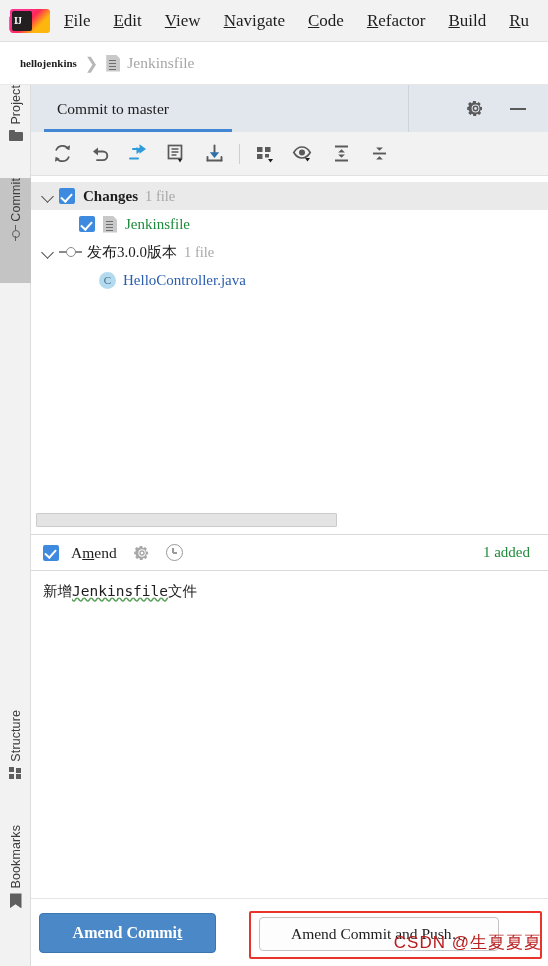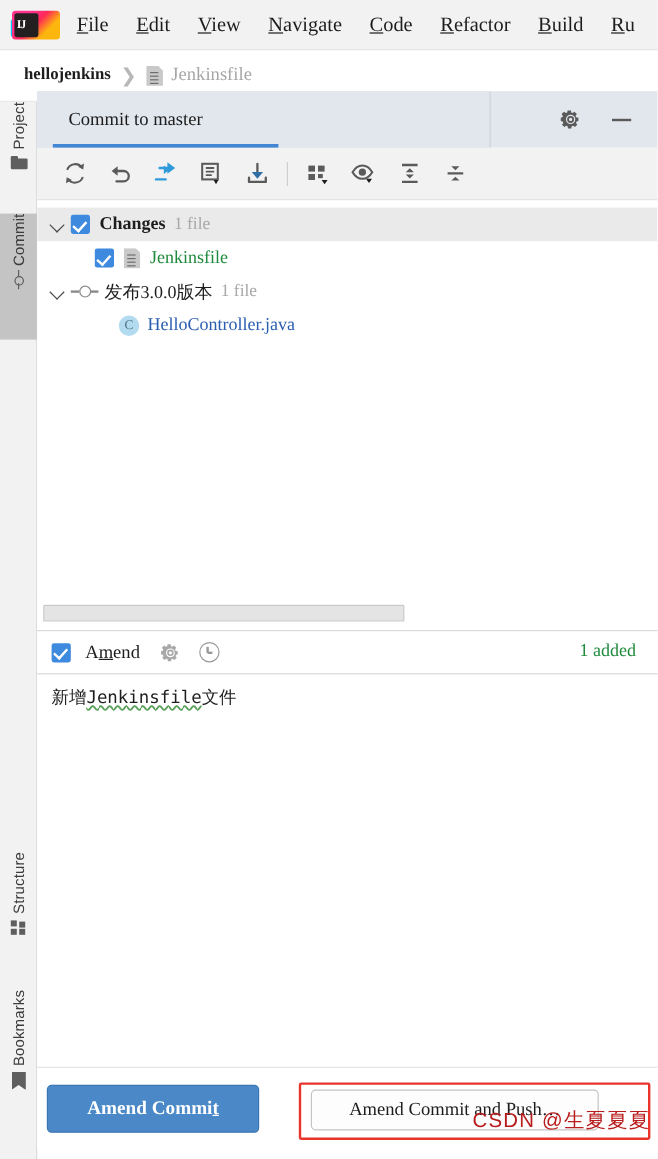--- a/index.html
+++ b/index.html
@@ -52,21 +52,21 @@
   .menu-item .mn { text-decoration: underline; }
 
   
   .breadcrumb-bar {
     position: absolute; left: 0; top: 42px; width: 548px; height: 43px;
     background: #ffffff;
     display: flex; align-items: center; padding-left: 20px;
     border-bottom: 1px solid #e8e8e8;
   }
   .bc-project {
-    font-size: 14px; font-weight: bold; color: #1d1d1d;
+    font-size: 11px; font-weight: bold; color: #1d1d1d;
     font-family: "Liberation Serif", serif;
   }
   .bc-sep {
     font-size: 16px; color: #b7b7b7; margin: 0 8px; font-weight: 300;
   }
   .bc-file-icon {
     width: 14px; height: 17px; position: relative; margin-right: 7px;
     background: #c9c9c9;
     clip-path: polygon(0 0, 70% 0, 100% 26%, 100% 100%, 0 100%);
   }
@@ -132,21 +132,21 @@
     position: absolute; width: 5px; height: 5px; background: #5e5e5e;
   }
   .ico-bookmark {
     width: 12px; height: 15px;
     background: #5e5e5e;
     clip-path: polygon(0 0, 100% 0, 100% 100%, 50% 72%, 0 100%);
   }
 
   
   .toolwin {
-    position: absolute; left: 31px; top: 76px;
+    position: absolute; left: 31px; top: 85px;
     width: 517px; height: 881px; background: #ffffff;
   }
 
   
   .tabhdr {
     position: relative; height: 47px; background: #e2e6ed;
     display: flex; align-items: stretch;
   }
   .tab {
     position: relative; padding: 0 26px;

